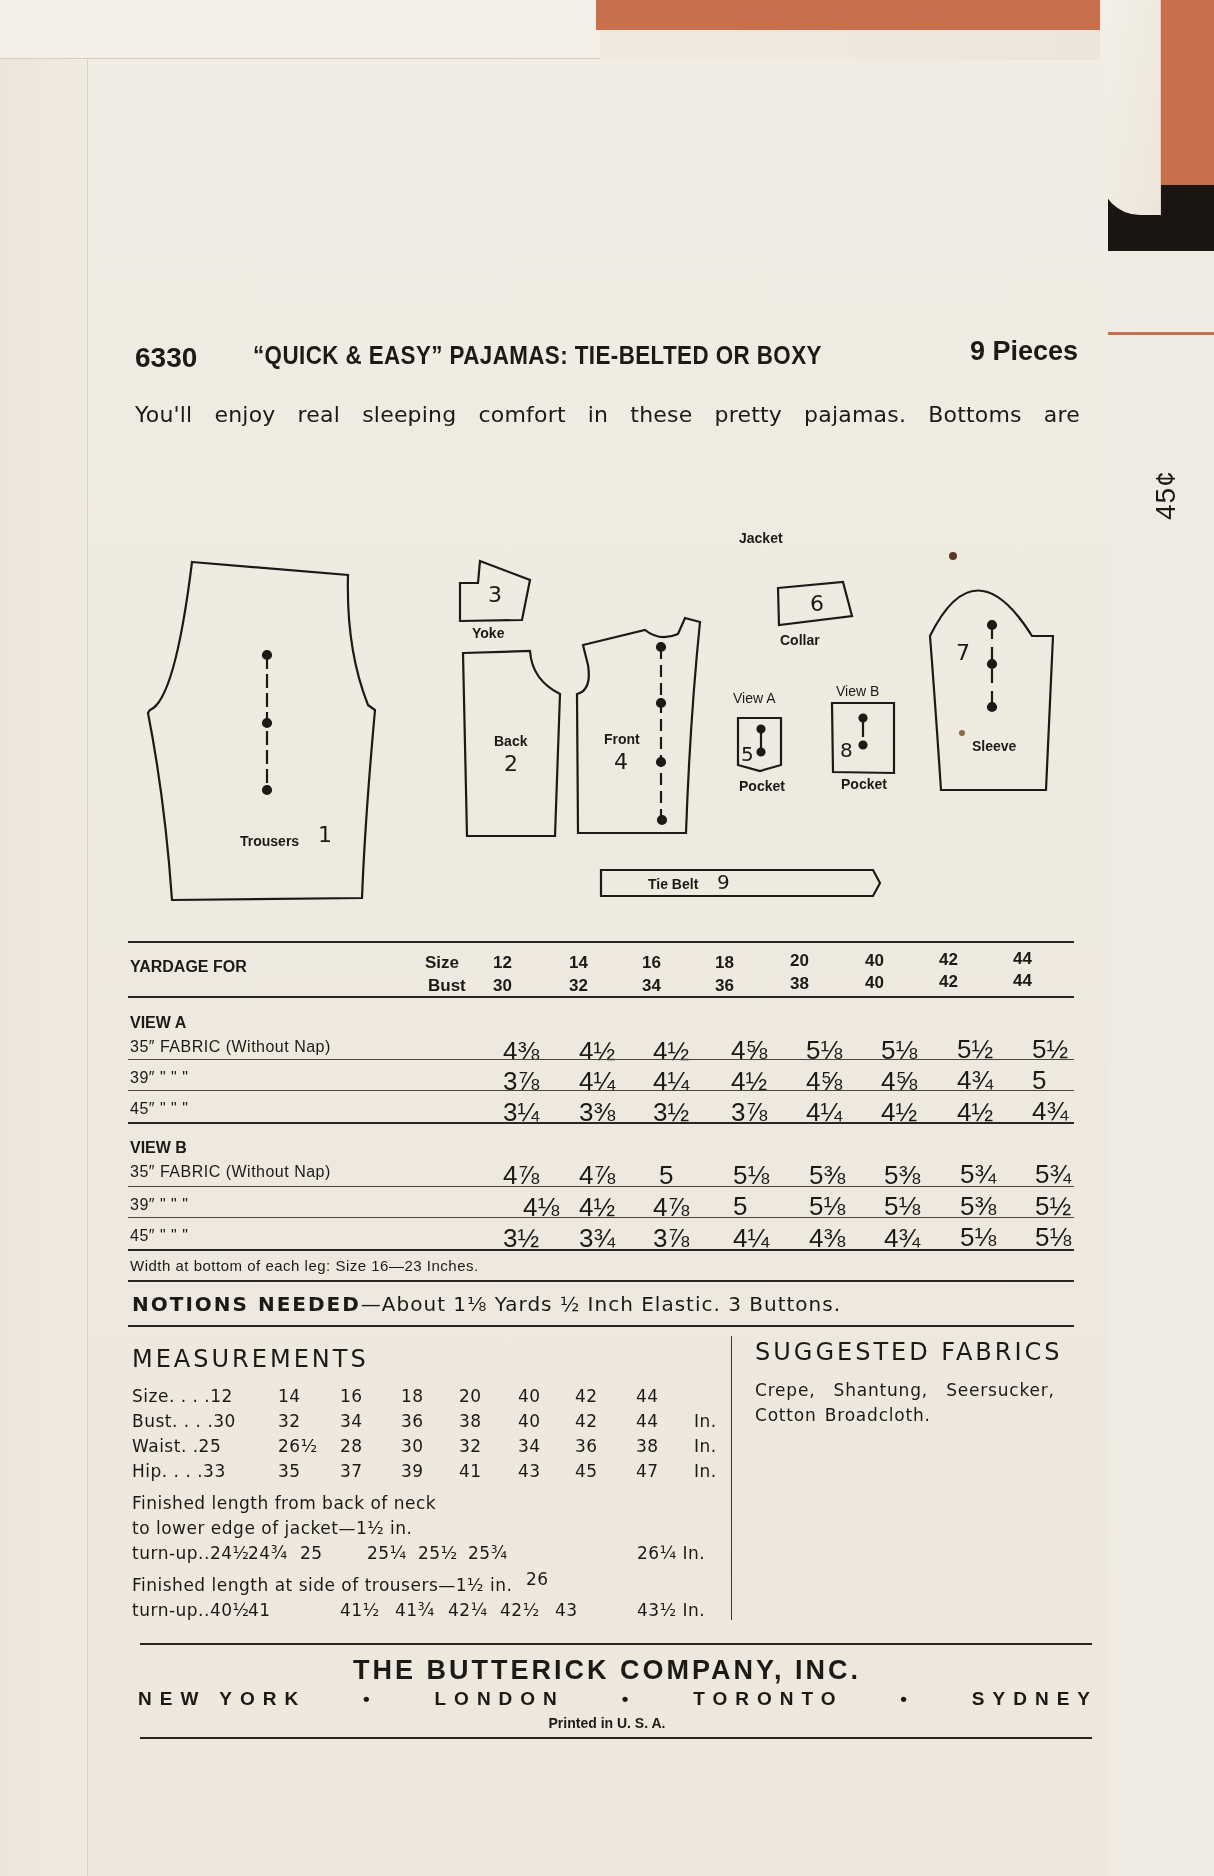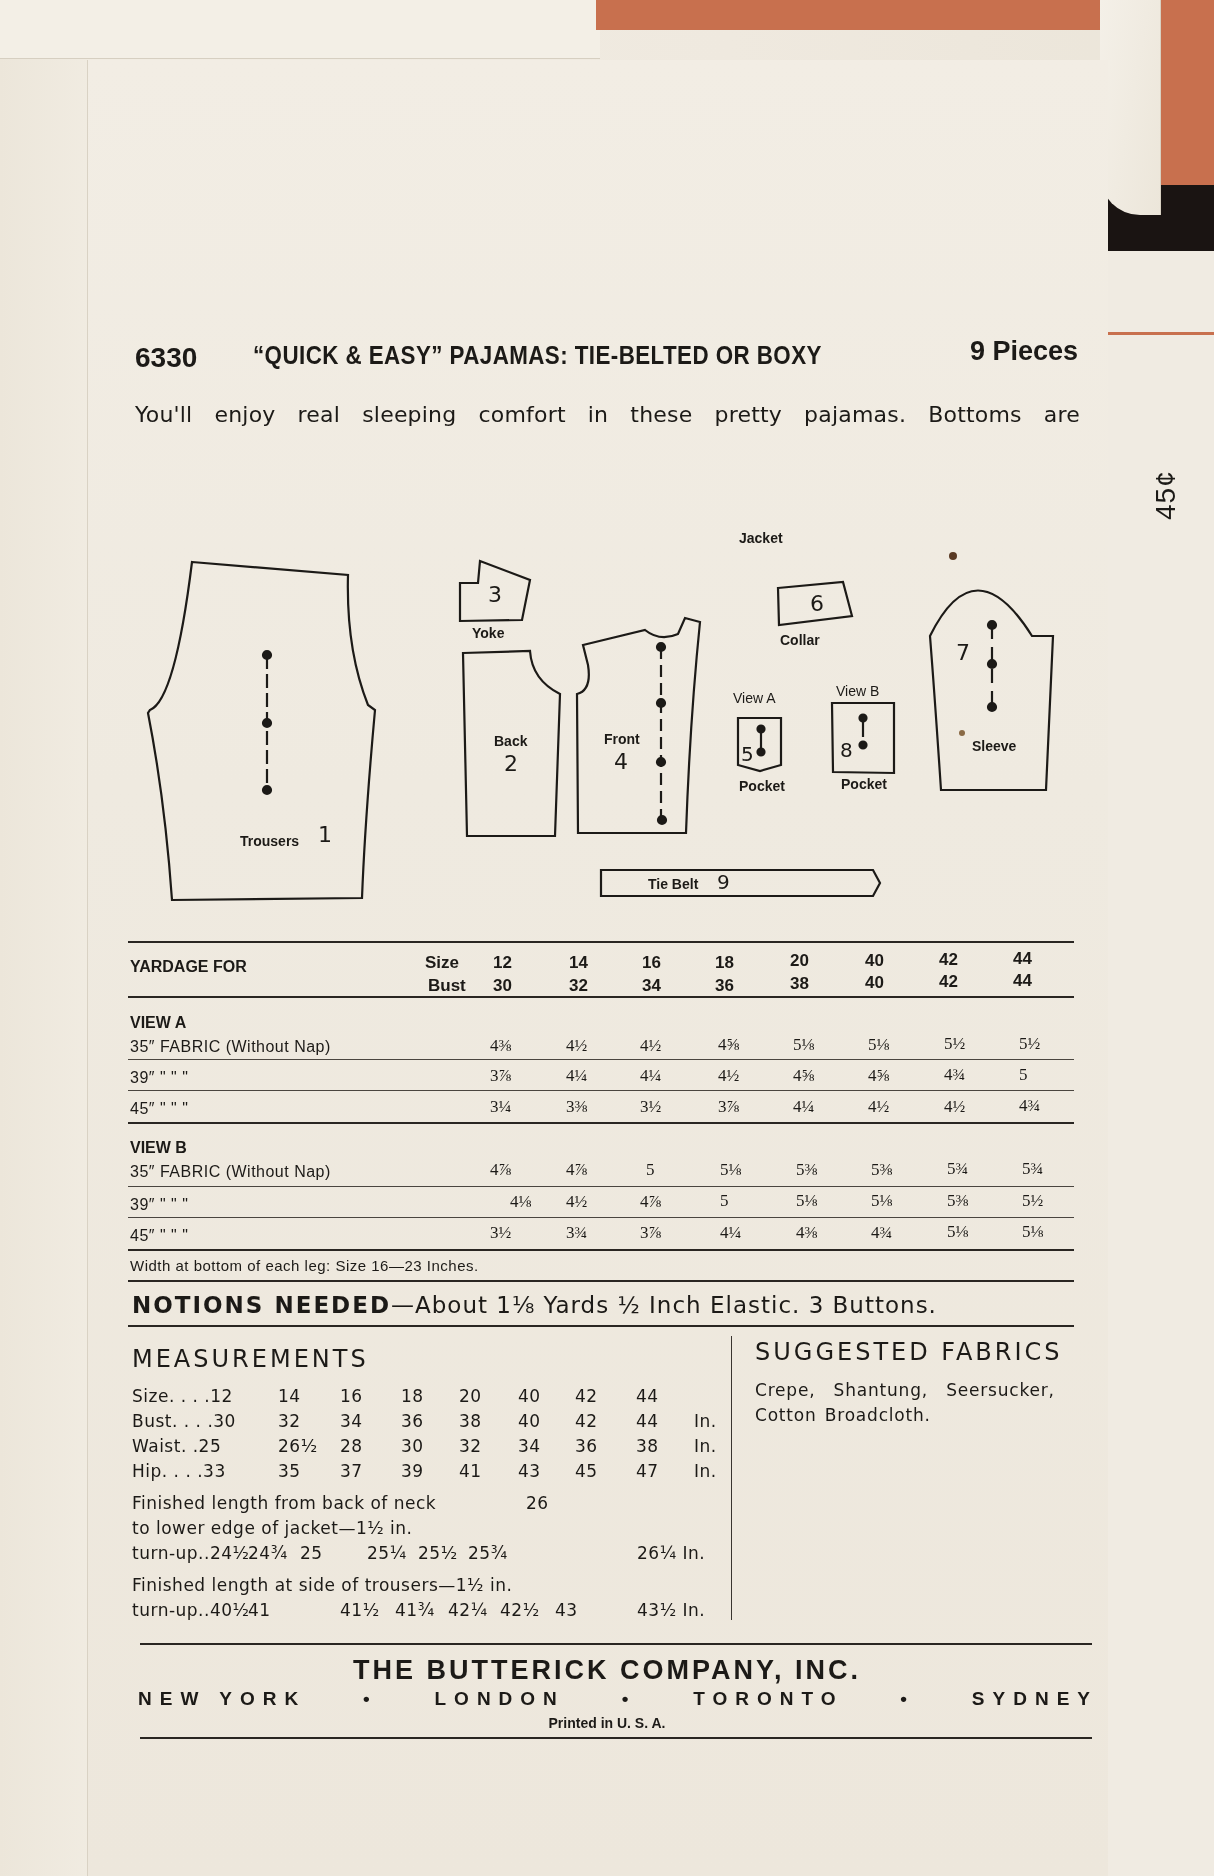--- a/index.html
+++ b/index.html
@@ -41,24 +41,24 @@
   .lbl { font-family:"Liberation Sans", sans-serif; font-size:14px; font-weight:bold; white-space:nowrap; }
   .num { font-family:"DejaVu Sans", sans-serif; font-size:22px; }
 
   svg.diagram { left:0; top:0; }
 
   
   .rule { position:absolute; height:2px; background:#2a2622; }
   .thin { height:1px; background:#4a453f; }
   .yt-text { font-family:"Liberation Sans", sans-serif; font-size:16px; font-weight:bold; white-space:nowrap; }
   .yt-sub { font-family:"Liberation Sans", sans-serif; font-size:16px; white-space:nowrap; letter-spacing:0.5px; }
-  .frac { font-family:Liberation Serif, serif; font-size:17px; white-space:nowrap; }
+  .frac { font-family:Liberation Sans, sans-serif; font-size:26px; white-space:nowrap;margin-left:13px; }
   .hdr { font-family:"Liberation Sans", sans-serif; font-size:17px; font-weight:bold; }
 
-  .notions { left:132px; top:1292px; font-size:23px; letter-spacing:1px; white-space:nowrap; font-family:"DejaVu Sans", sans-serif; }
+  .notions { left:132px; top:1292px; font-size:20px; letter-spacing:1px; white-space:nowrap; font-family:"DejaVu Sans", sans-serif; }
   .notions b { letter-spacing:2px; }
   .section-h { font-size:24px; letter-spacing:3px; font-family:"DejaVu Sans", sans-serif; white-space:nowrap; }
   .meas { font-size:17px; font-family:"DejaVu Sans", sans-serif; white-space:nowrap; letter-spacing:0.5px; }
   .fabrics { font-size:17px; font-family:"DejaVu Sans", sans-serif; line-height:25px; letter-spacing:0.8px; word-spacing:12px; }
 
   .company { font:bold 27px "Liberation Sans", sans-serif; letter-spacing:3px; white-space:nowrap; }
   .cities { font:bold 19px "Liberation Sans", sans-serif; letter-spacing:8px; white-space:nowrap; }
   .printed { font:bold 14px "Liberation Sans", sans-serif; white-space:nowrap; }
 </style>
 </head>
@@ -326,21 +326,21 @@
 
 <div>
   <span class="abs meas" style="left:132px;top:1493px;">Finished length from back of neck</span>
   <span class="abs meas" style="left:132px;top:1518px;">to lower edge of jacket—1½ in.</span>
   <span class="abs meas" style="left:132px;top:1543px;">turn-up..24½</span>
   <span class="abs meas" style="left:248px;top:1543px;">24¾</span>
   <span class="abs meas" style="left:300px;top:1543px;">25</span>
   <span class="abs meas" style="left:367px;top:1543px;">25¼</span>
   <span class="abs meas" style="left:418px;top:1543px;">25½</span>
   <span class="abs meas" style="left:468px;top:1543px;">25¾</span>
-  <span class="abs meas" style="left:526px;top:1493px;">26</span>
+  <span class="abs meas" style="left:526px;top:1569px;">26</span>
   <span class="abs meas" style="left:637px;top:1543px;">26¼ In.</span>
 </div>
 <div>
   <span class="abs meas" style="left:132px;top:1575px;">Finished length at side of trousers—1½ in.</span>
   <span class="abs meas" style="left:132px;top:1600px;">turn-up..40½</span>
   <span class="abs meas" style="left:248px;top:1600px;">41</span>
   <span class="abs meas" style="left:340px;top:1600px;">41½</span>
   <span class="abs meas" style="left:395px;top:1600px;">41¾</span>
   <span class="abs meas" style="left:448px;top:1600px;">42¼</span>
   <span class="abs meas" style="left:500px;top:1600px;">42½</span>

